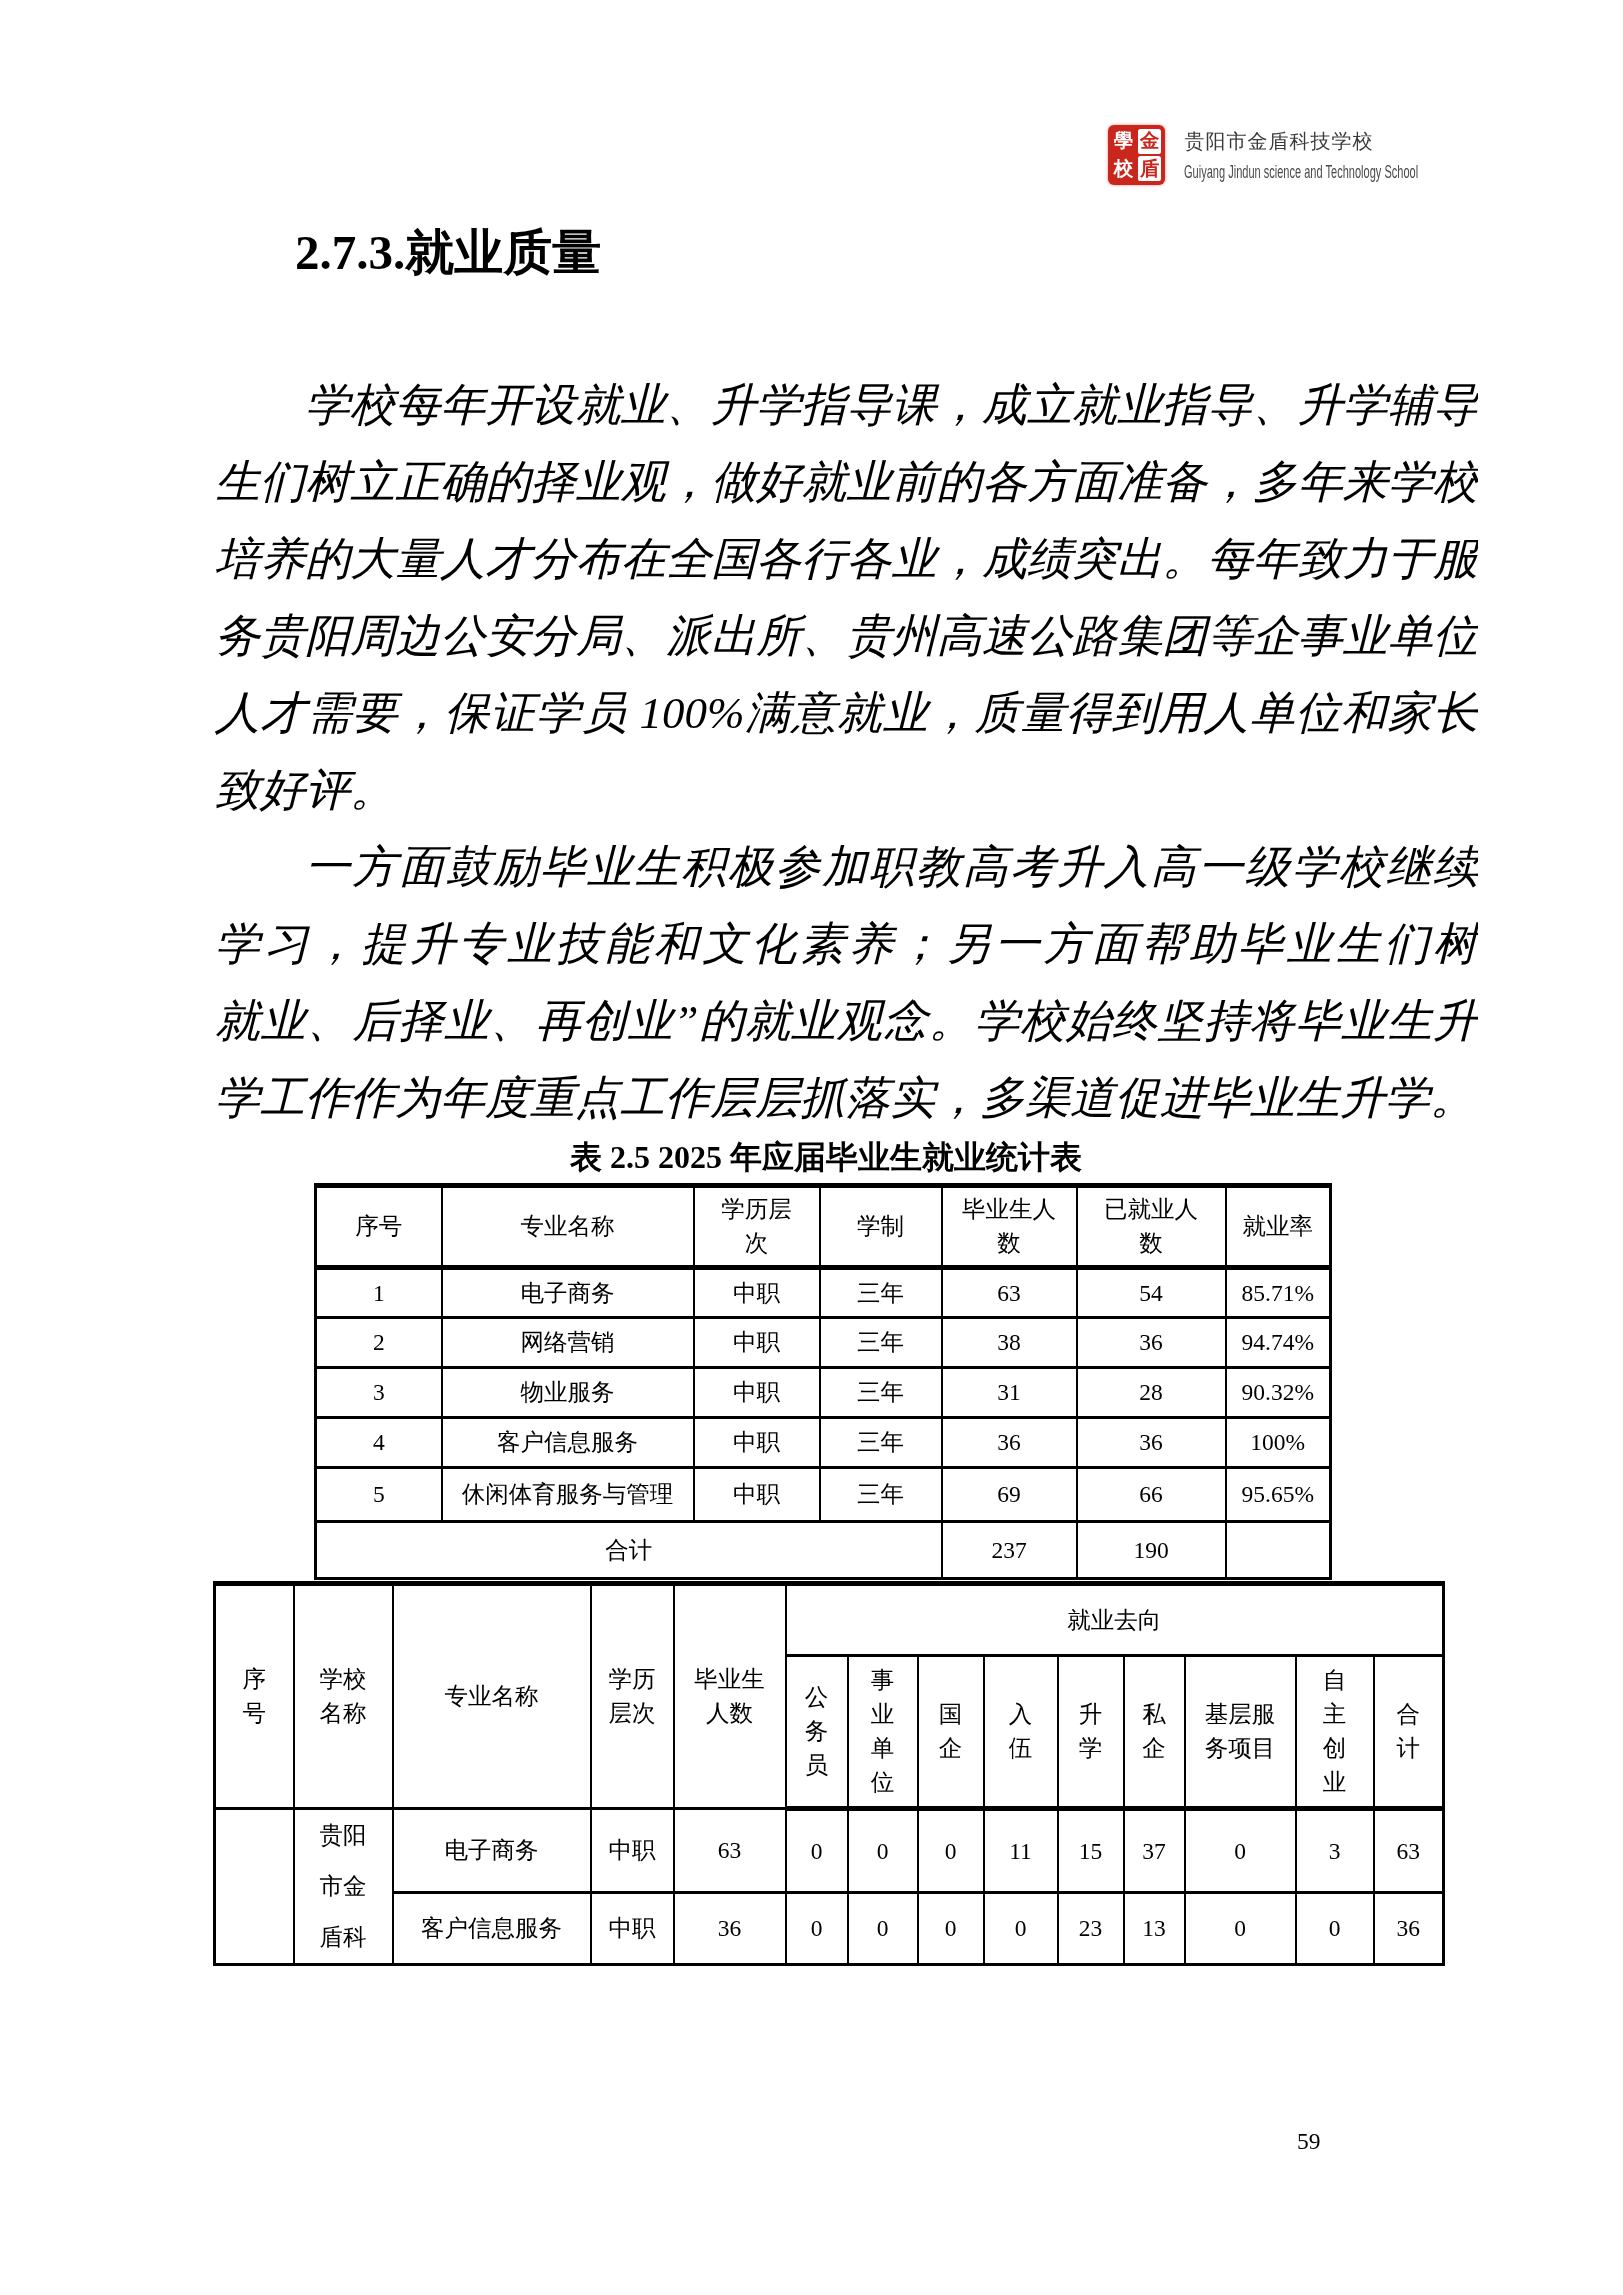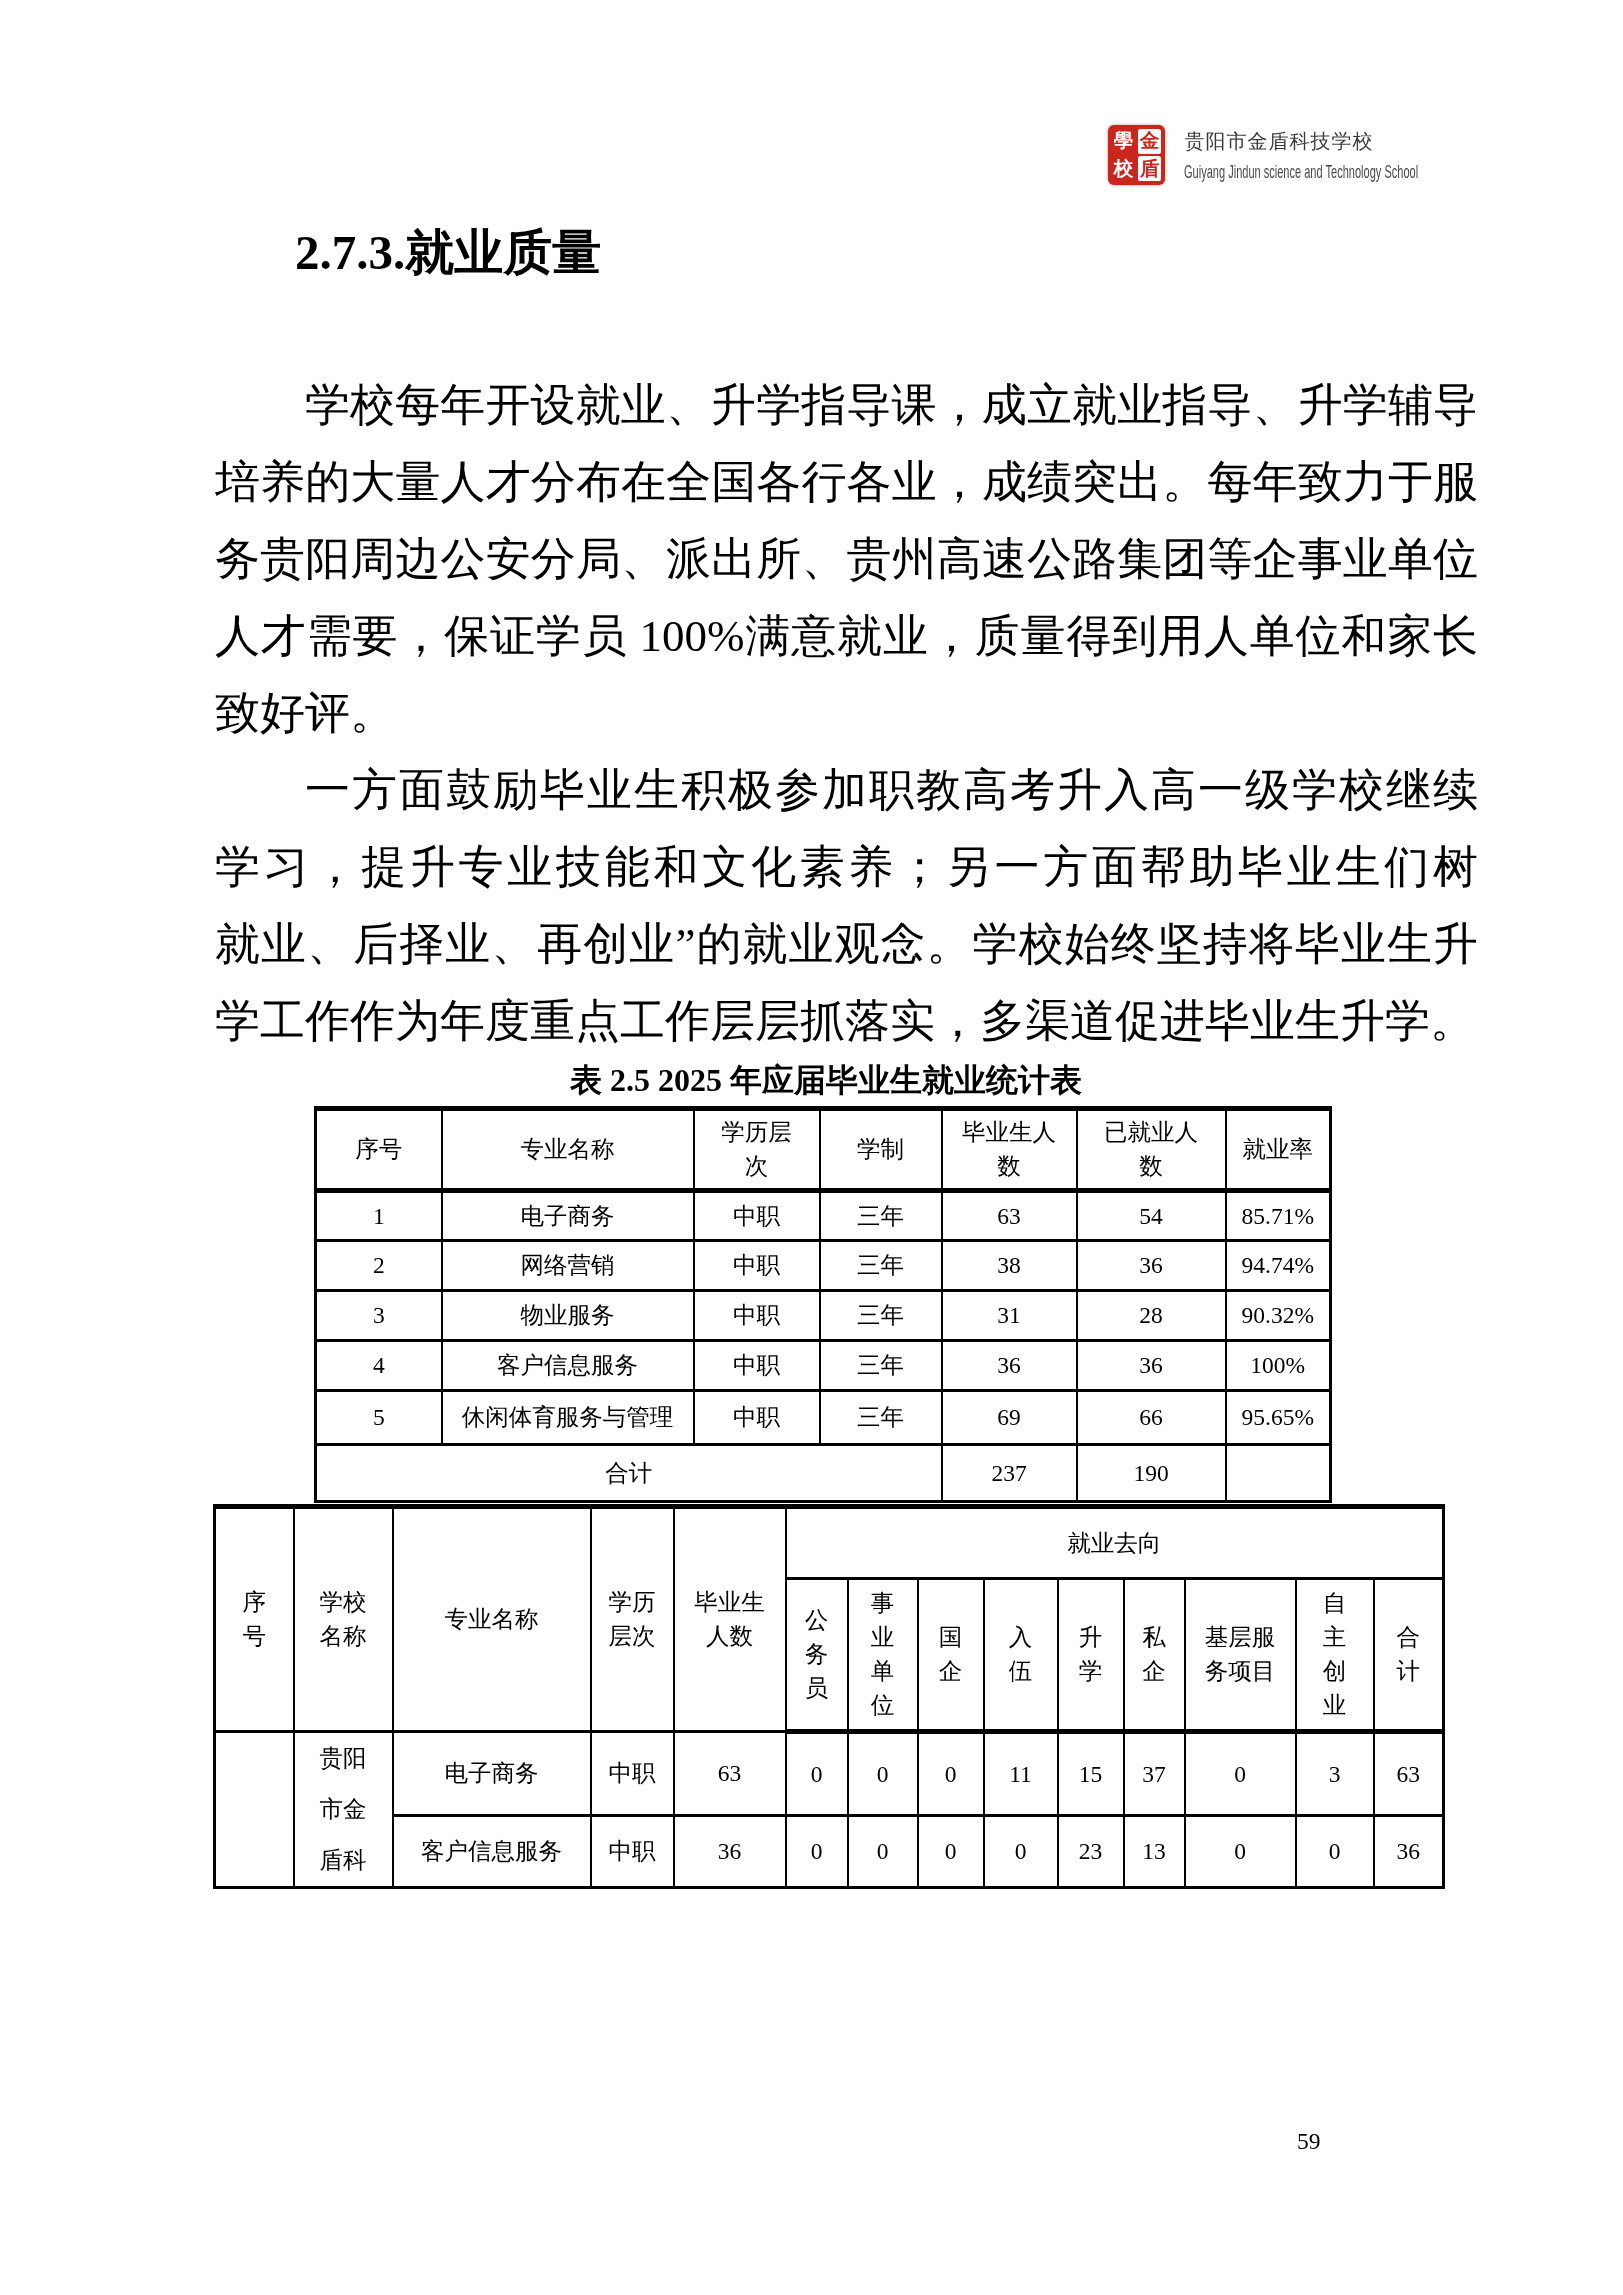--- a/index.html
+++ b/index.html
@@ -27,21 +27,21 @@
   .school-en{
     font-family:"Liberation Sans","DejaVu Sans",sans-serif;
     font-size:18.4px;color:#4a4a4a;line-height:20.4px;margin-top:5.1px;white-space:nowrap;
     transform:scaleX(.60);transform-origin:left top;
   }
   
   .content{position:absolute;left:215px;top:0;width:1263px;}
   .sec-title{
     margin:225px 0 0 80px;font-size:49px;font-weight:bold;line-height:56px;white-space:nowrap;
   }
-  .para{margin:0;}
+  .para{margin:0;font-style:italic;}
   .para.first{margin-top:86px;}
   .line{
     font-size:45px;line-height:77px;height:77px;overflow:hidden;
     text-align:justify;text-align-last:justify;word-break:break-all;
   }
   .line.first{text-indent:90px;}
   .line.end{text-align-last:left;}
   
   .tbl-caption{
     width:1263px;margin-left:-20.4px;text-align:center;font-weight:bold;
@@ -91,20 +91,21 @@
       <div class="school-en">Guiyang Jindun science and Technology School</div>
     </div>
   </div>
 
   <div class="content">
 
     <div class="sec-title">2.7.3.就业质量</div>
 
     <div class="para first">
         <div class="line first">学校每年开设就业、升学指导课，成立就业指导、升学辅导</div>
+        <div class="line">生们树立正确的择业观，做好就业前的各方面准备，多年来学校</div>
         <div class="line">培养的大量人才分布在全国各行各业，成绩突出。每年致力于服</div>
         <div class="line">务贵阳周边公安分局、派出所、贵州高速公路集团等企事业单位</div>
         <div class="line">人才需要，保证学员 100%满意就业，质量得到用人单位和家长一</div>
         <div class="line end">致好评。</div>
       </div>
     <div class="para">
         <div class="line first">一方面鼓励毕业生积极参加职教高考升入高一级学校继续</div>
         <div class="line">学习，提升专业技能和文化素养；另一方面帮助毕业生们树立“先</div>
         <div class="line">就业、后择业、再创业”的就业观念。学校始终坚持将毕业生升</div>
         <div class="line end">学工作作为年度重点工作层层抓落实，多渠道促进毕业生升学。</div>

